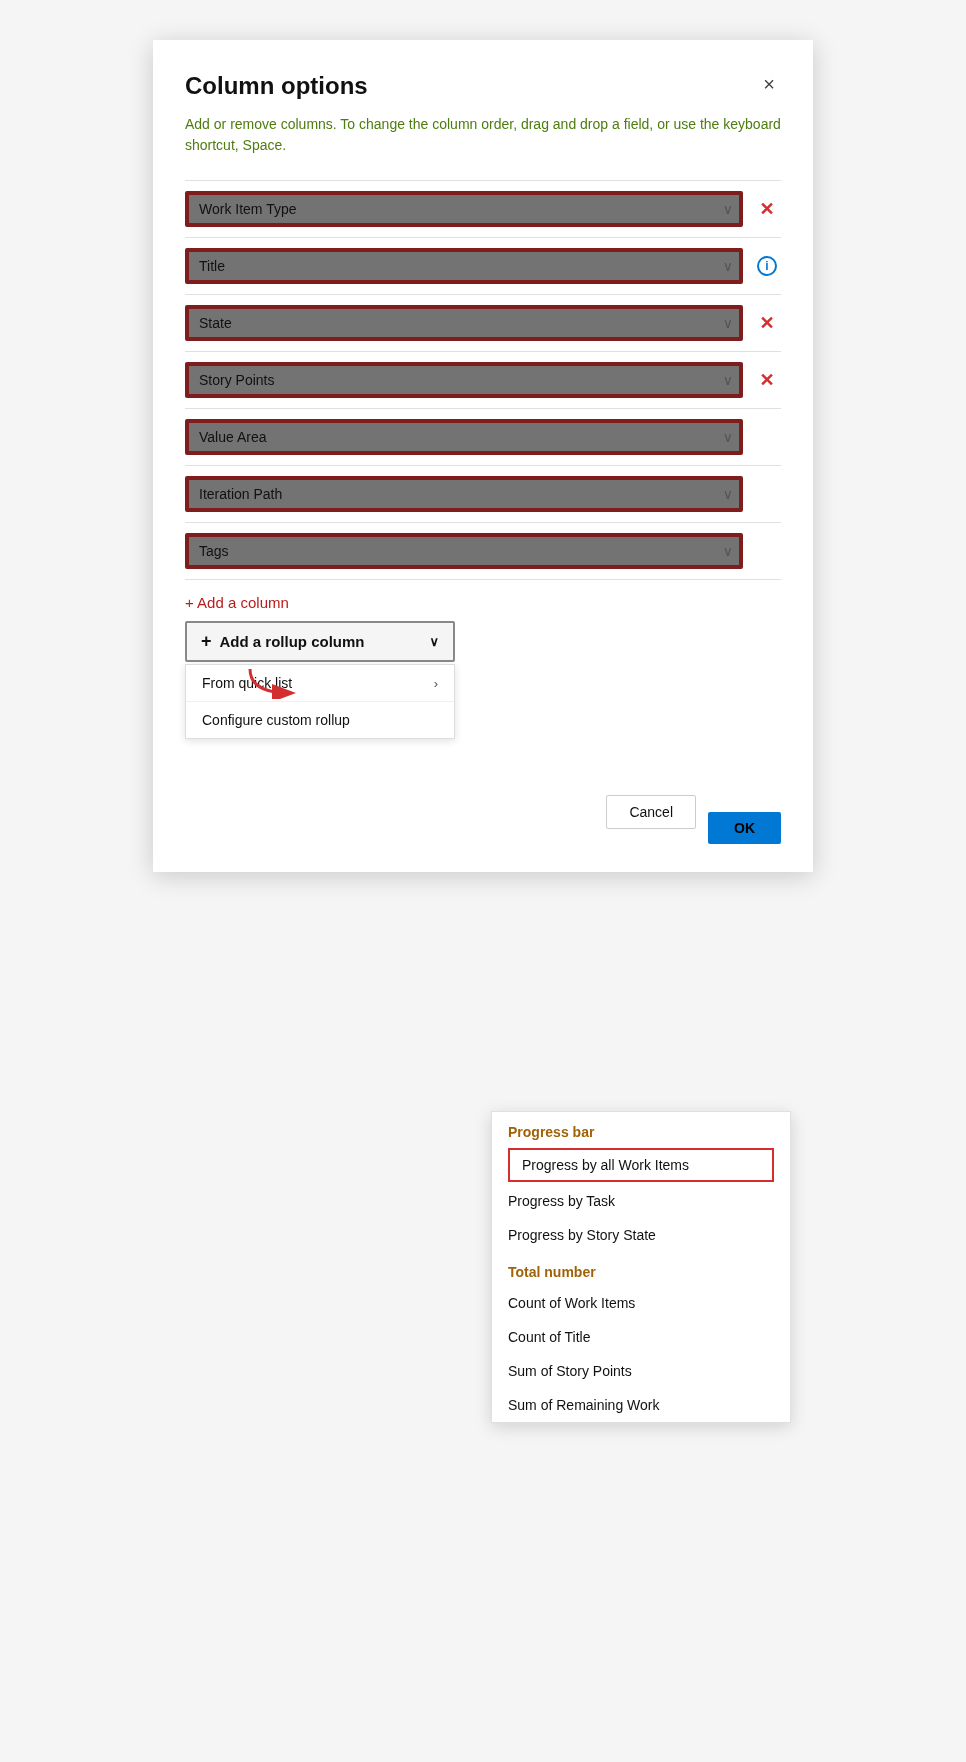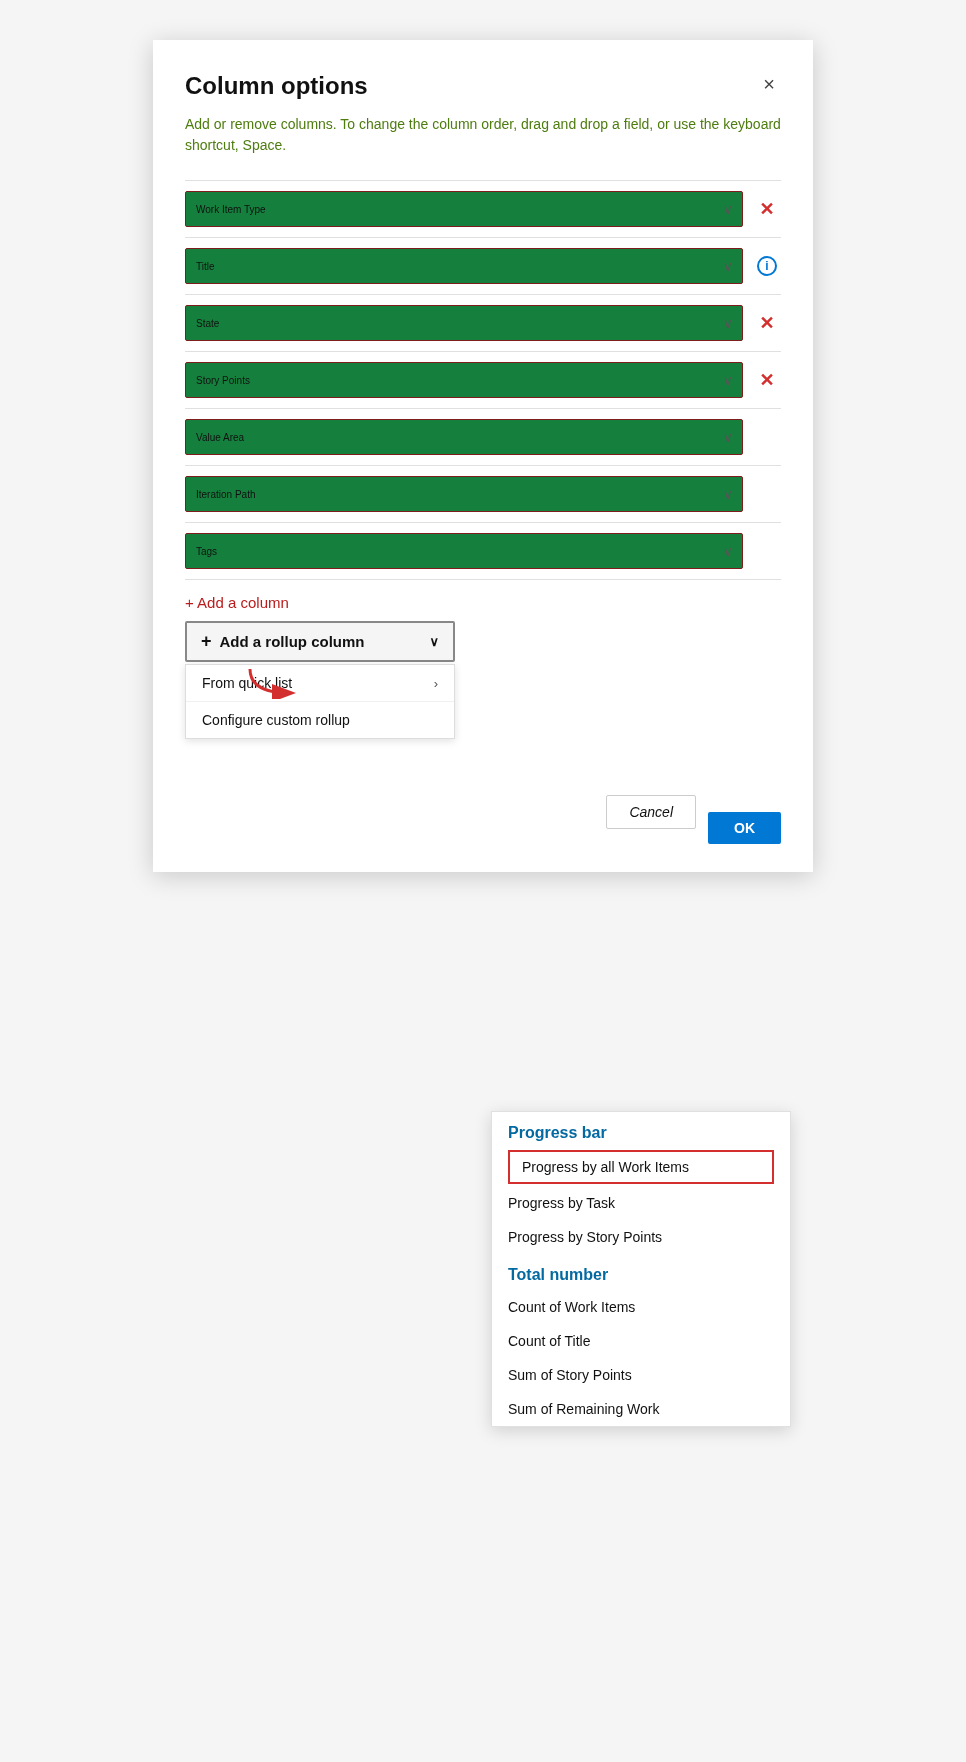--- a/index.html
+++ b/index.html
@@ -58,25 +58,25 @@
     }
     .select-wrapper {
       flex: 1;
       position: relative;
       display: flex;
       align-items: center;
     }
     .select-wrapper select {
       width: 100%;
       height: 36px;
-      border: 1px solid #7f1d1d;
+      border: 4px solid #7f1d1d;
       border-radius: 2px;
       padding: 0 32px 0 10px;
-      font-size: 10px;
-      background: #15803d;
+      font-size: 14px;
+      background: #737373;
       color: #111;
       appearance: none;
       -webkit-appearance: none;
       cursor: pointer;
     }
     .select-arrow {
       position: absolute;
       right: 10px;
       pointer-events: none;
       font-size: 14px;
@@ -180,23 +180,23 @@
       position: absolute;
       right: -10px;
       top: 490px;
       width: 300px;
       background: #fff;
       box-shadow: 0 4px 16px rgba(0,0,0,0.15);
       border: 1px solid #e0e0e0;
       z-index: 10;
     }
     .dropdown-section-header {
-      font-size: 16px;
+      font-size: 14px;
       font-weight: 700;
-      color: #0369a1;
+      color: #a16207;
       padding: 12px 16px 6px 16px;
     }
     .dropdown-item {
       font-size: 14px;
       color: #111;
       padding: 9px 16px;
       cursor: pointer;
       display: block;
     }
     .dropdown-item.selected {
@@ -213,26 +213,25 @@
       margin-top: 40px;
     }
     .btn-cancel {
       background: none;
       border: 1px solid #ccc;
       padding: 8px 22px;
       font-size: 14px;
       color: #111;
       cursor: pointer;
       border-radius: 2px;
-      font-style: italic;
     }
     .btn-ok {
       background: #0078d4;
       border: none;
-      color: #ffffff;
+      color: #000000;
       padding: 8px 26px;
       font-size: 14px;
       cursor: pointer;
       border-radius: 2px;
       font-weight: 600;
       margin-top: 33px;
     }
 
     
     .red-arrow {
@@ -341,21 +340,21 @@
         </div>
         <div class="rollup-sub-item">
           <span>Configure custom rollup</span>
         </div>
       </div>
 
     <div class="dropdown-overlay" id="dropdown-overlay">
         <div class="dropdown-section-header">Progress bar</div>
         <div class="dropdown-item selected">Progress by all Work Items</div>
         <div class="dropdown-item">Progress by Task</div>
-        <div class="dropdown-item">Progress by Story Points</div>
+        <div class="dropdown-item">Progress by Story State</div>
         <div class="dropdown-section-header">Total number</div>
         <div class="dropdown-item">Count of Work Items</div>
         <div class="dropdown-item">Count of Title</div>
         <div class="dropdown-item">Sum of Story Points</div>
         <div class="dropdown-item">Sum of Remaining Work</div>
       </div>
   </div>
 
   <div class="dialog-footer">
     <button class="btn-cancel">Cancel</button>

